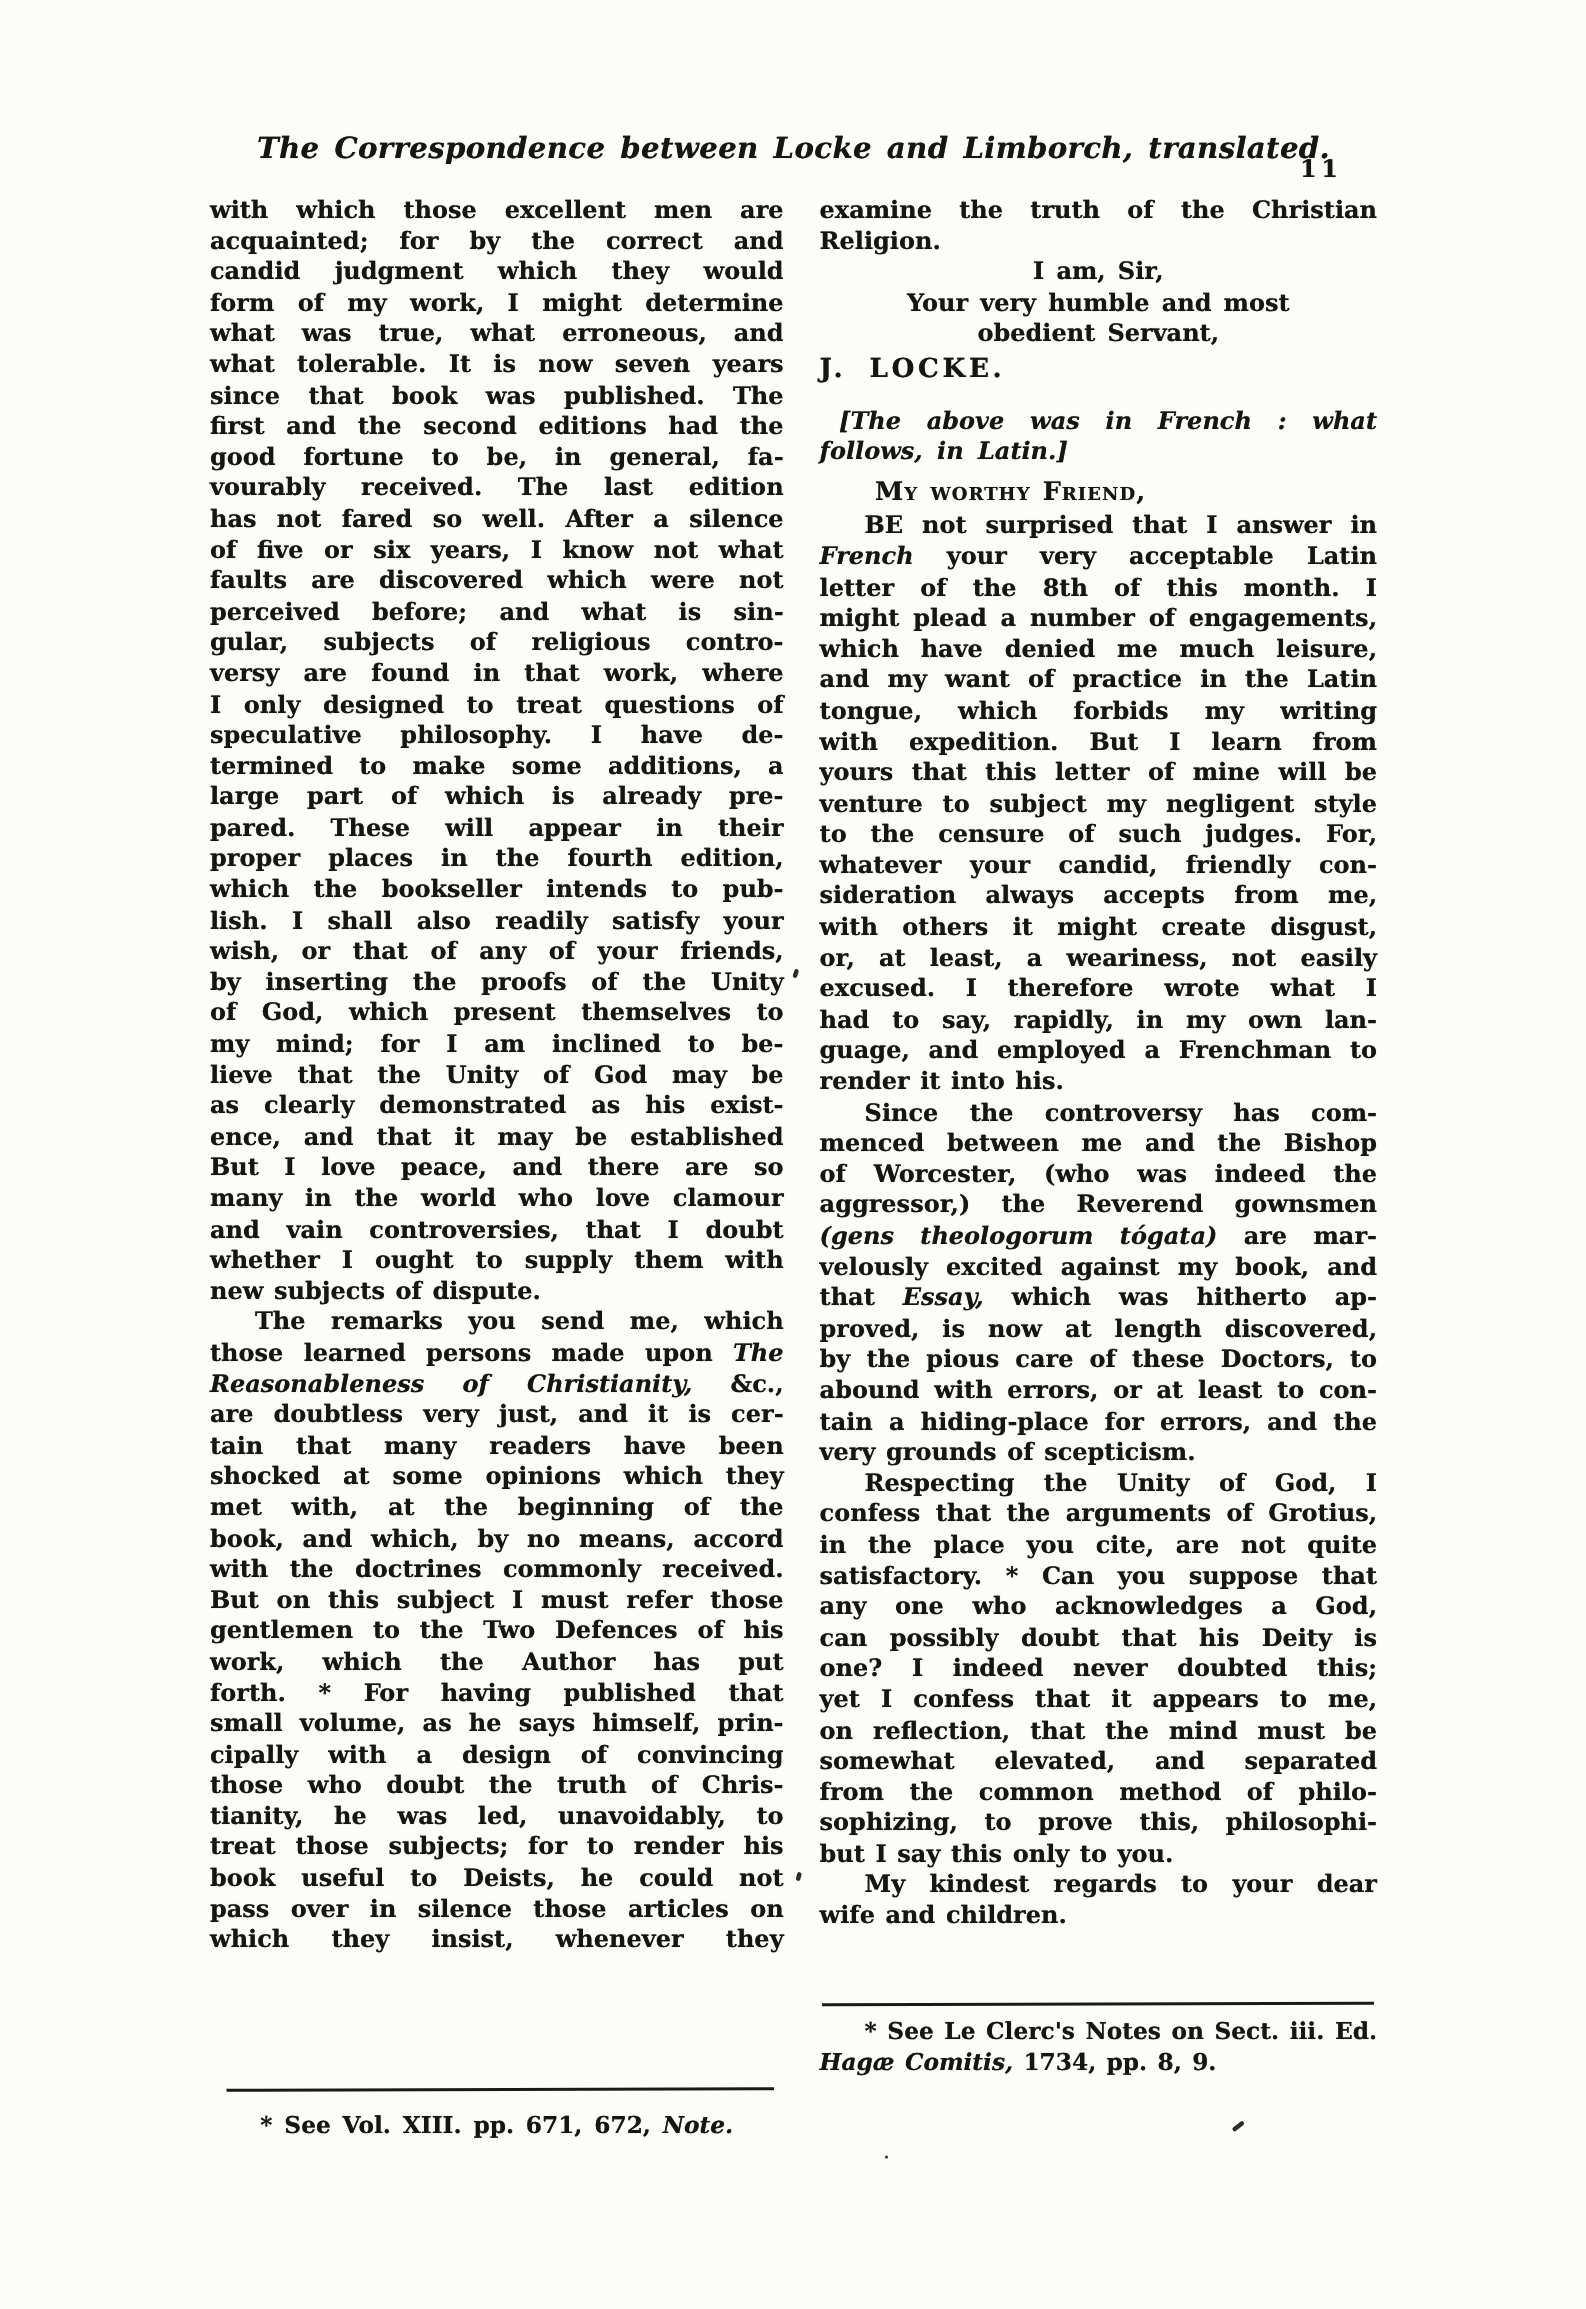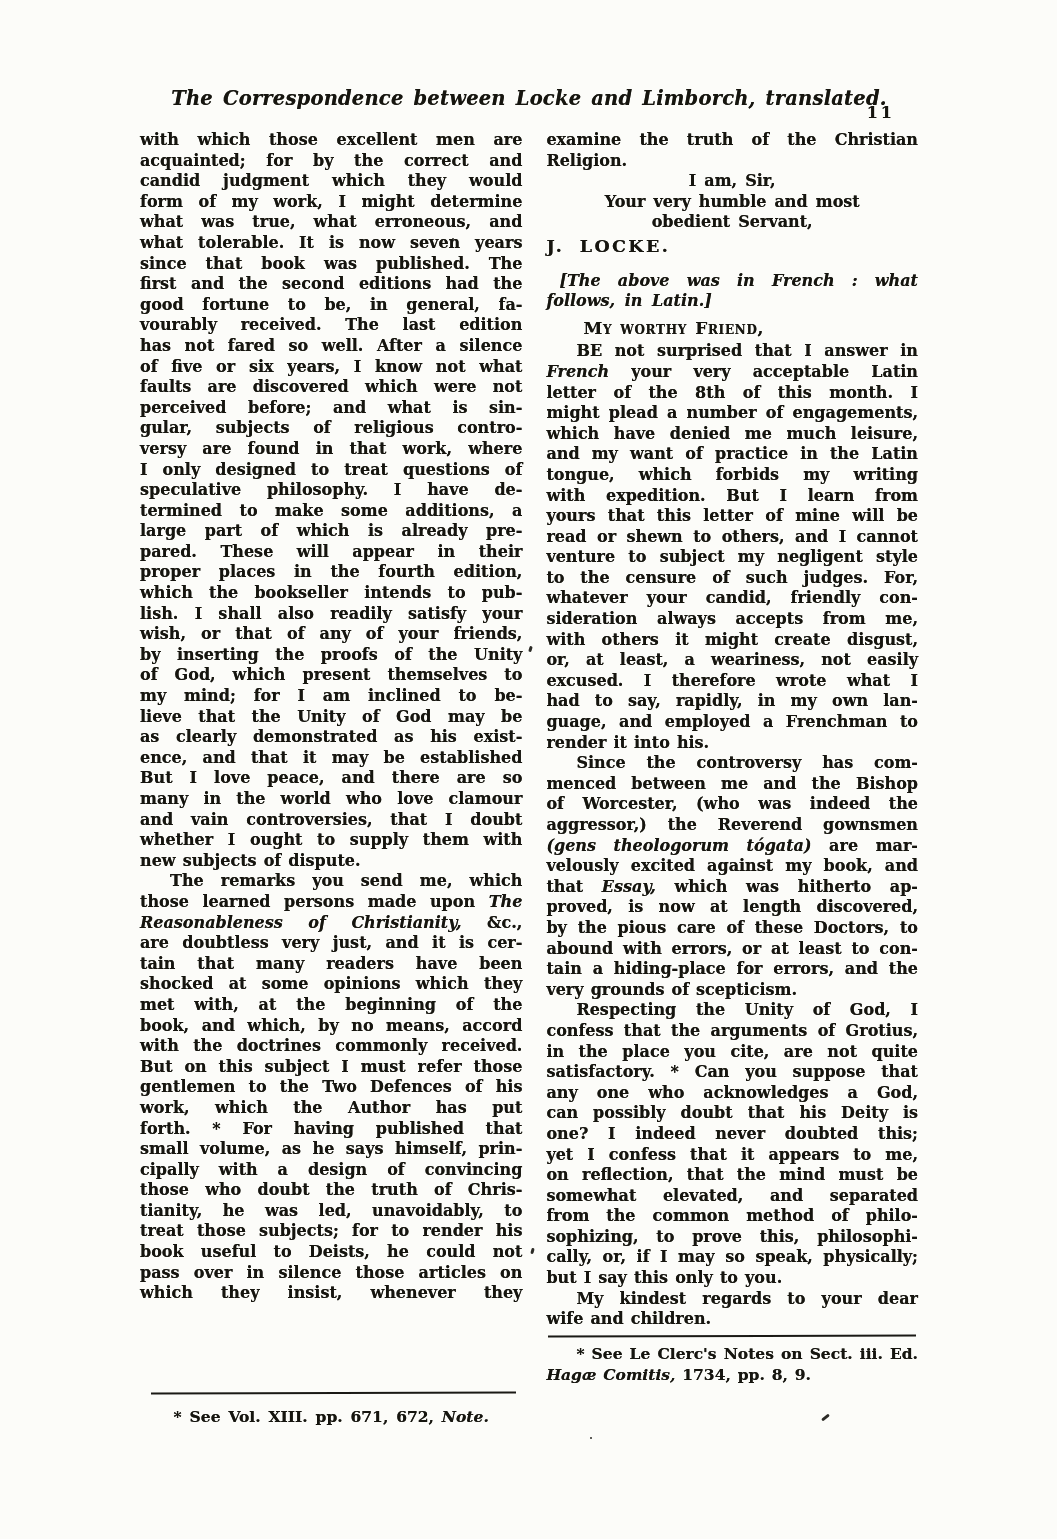--- a/index.html
+++ b/index.html
@@ -168,21 +168,20 @@
           <div class="blk b-para" style="margin-top: 2px;">
             <div class="line j ind">BE not surprised that I answer in</div>
             <div class="line j"><i>French</i> your very acceptable Latin</div>
             <div class="line j">letter of the 8th of this month.  I</div>
             <div class="line j">might plead a number of engagements,</div>
             <div class="line j">which have denied me much leisure,</div>
             <div class="line j">and my want of practice in the Latin</div>
             <div class="line j">tongue, which forbids my writing</div>
             <div class="line j">with expedition.  But I learn from</div>
             <div class="line j">yours that this letter of mine will be</div>
-            <div class="line j">read or shewn to others, and I cannot</div>
             <div class="line j">venture to subject my negligent style</div>
             <div class="line j">to the censure of such judges.  For,</div>
             <div class="line j">whatever your candid, friendly con-</div>
             <div class="line j">sideration always accepts from me,</div>
             <div class="line j">with others it might create disgust,</div>
             <div class="line j">or, at least, a weariness, not easily</div>
             <div class="line j">excused.  I therefore wrote what I</div>
             <div class="line j">had to say, rapidly, in my own lan-</div>
             <div class="line j">guage, and employed a Frenchman to</div>
             <div class="line">render it into his.</div>
@@ -207,21 +206,20 @@
             <div class="line j">in the place you cite, are not quite</div>
             <div class="line j">satisfactory. *  Can you suppose that</div>
             <div class="line j">any one who acknowledges a God,</div>
             <div class="line j">can possibly doubt that his Deity is</div>
             <div class="line j">one?  I indeed never doubted this;</div>
             <div class="line j">yet I confess that it appears to me,</div>
             <div class="line j">on reflection, that the mind must be</div>
             <div class="line j">somewhat elevated, and separated</div>
             <div class="line j">from the common method of philo-</div>
             <div class="line j">sophizing, to prove this, philosophi-</div>
-            <div class="line j">cally, or, if I may so speak, physically;</div>
             <div class="line">but I say this only to you.</div>
           </div>
           <div class="blk b-para">
             <div class="line j ind">My kindest regards to your dear</div>
             <div class="line">wife and children.</div>
           </div>
         </div>
       <div class="fn fnR">
         <div class="fnrule"></div>
         <div>

